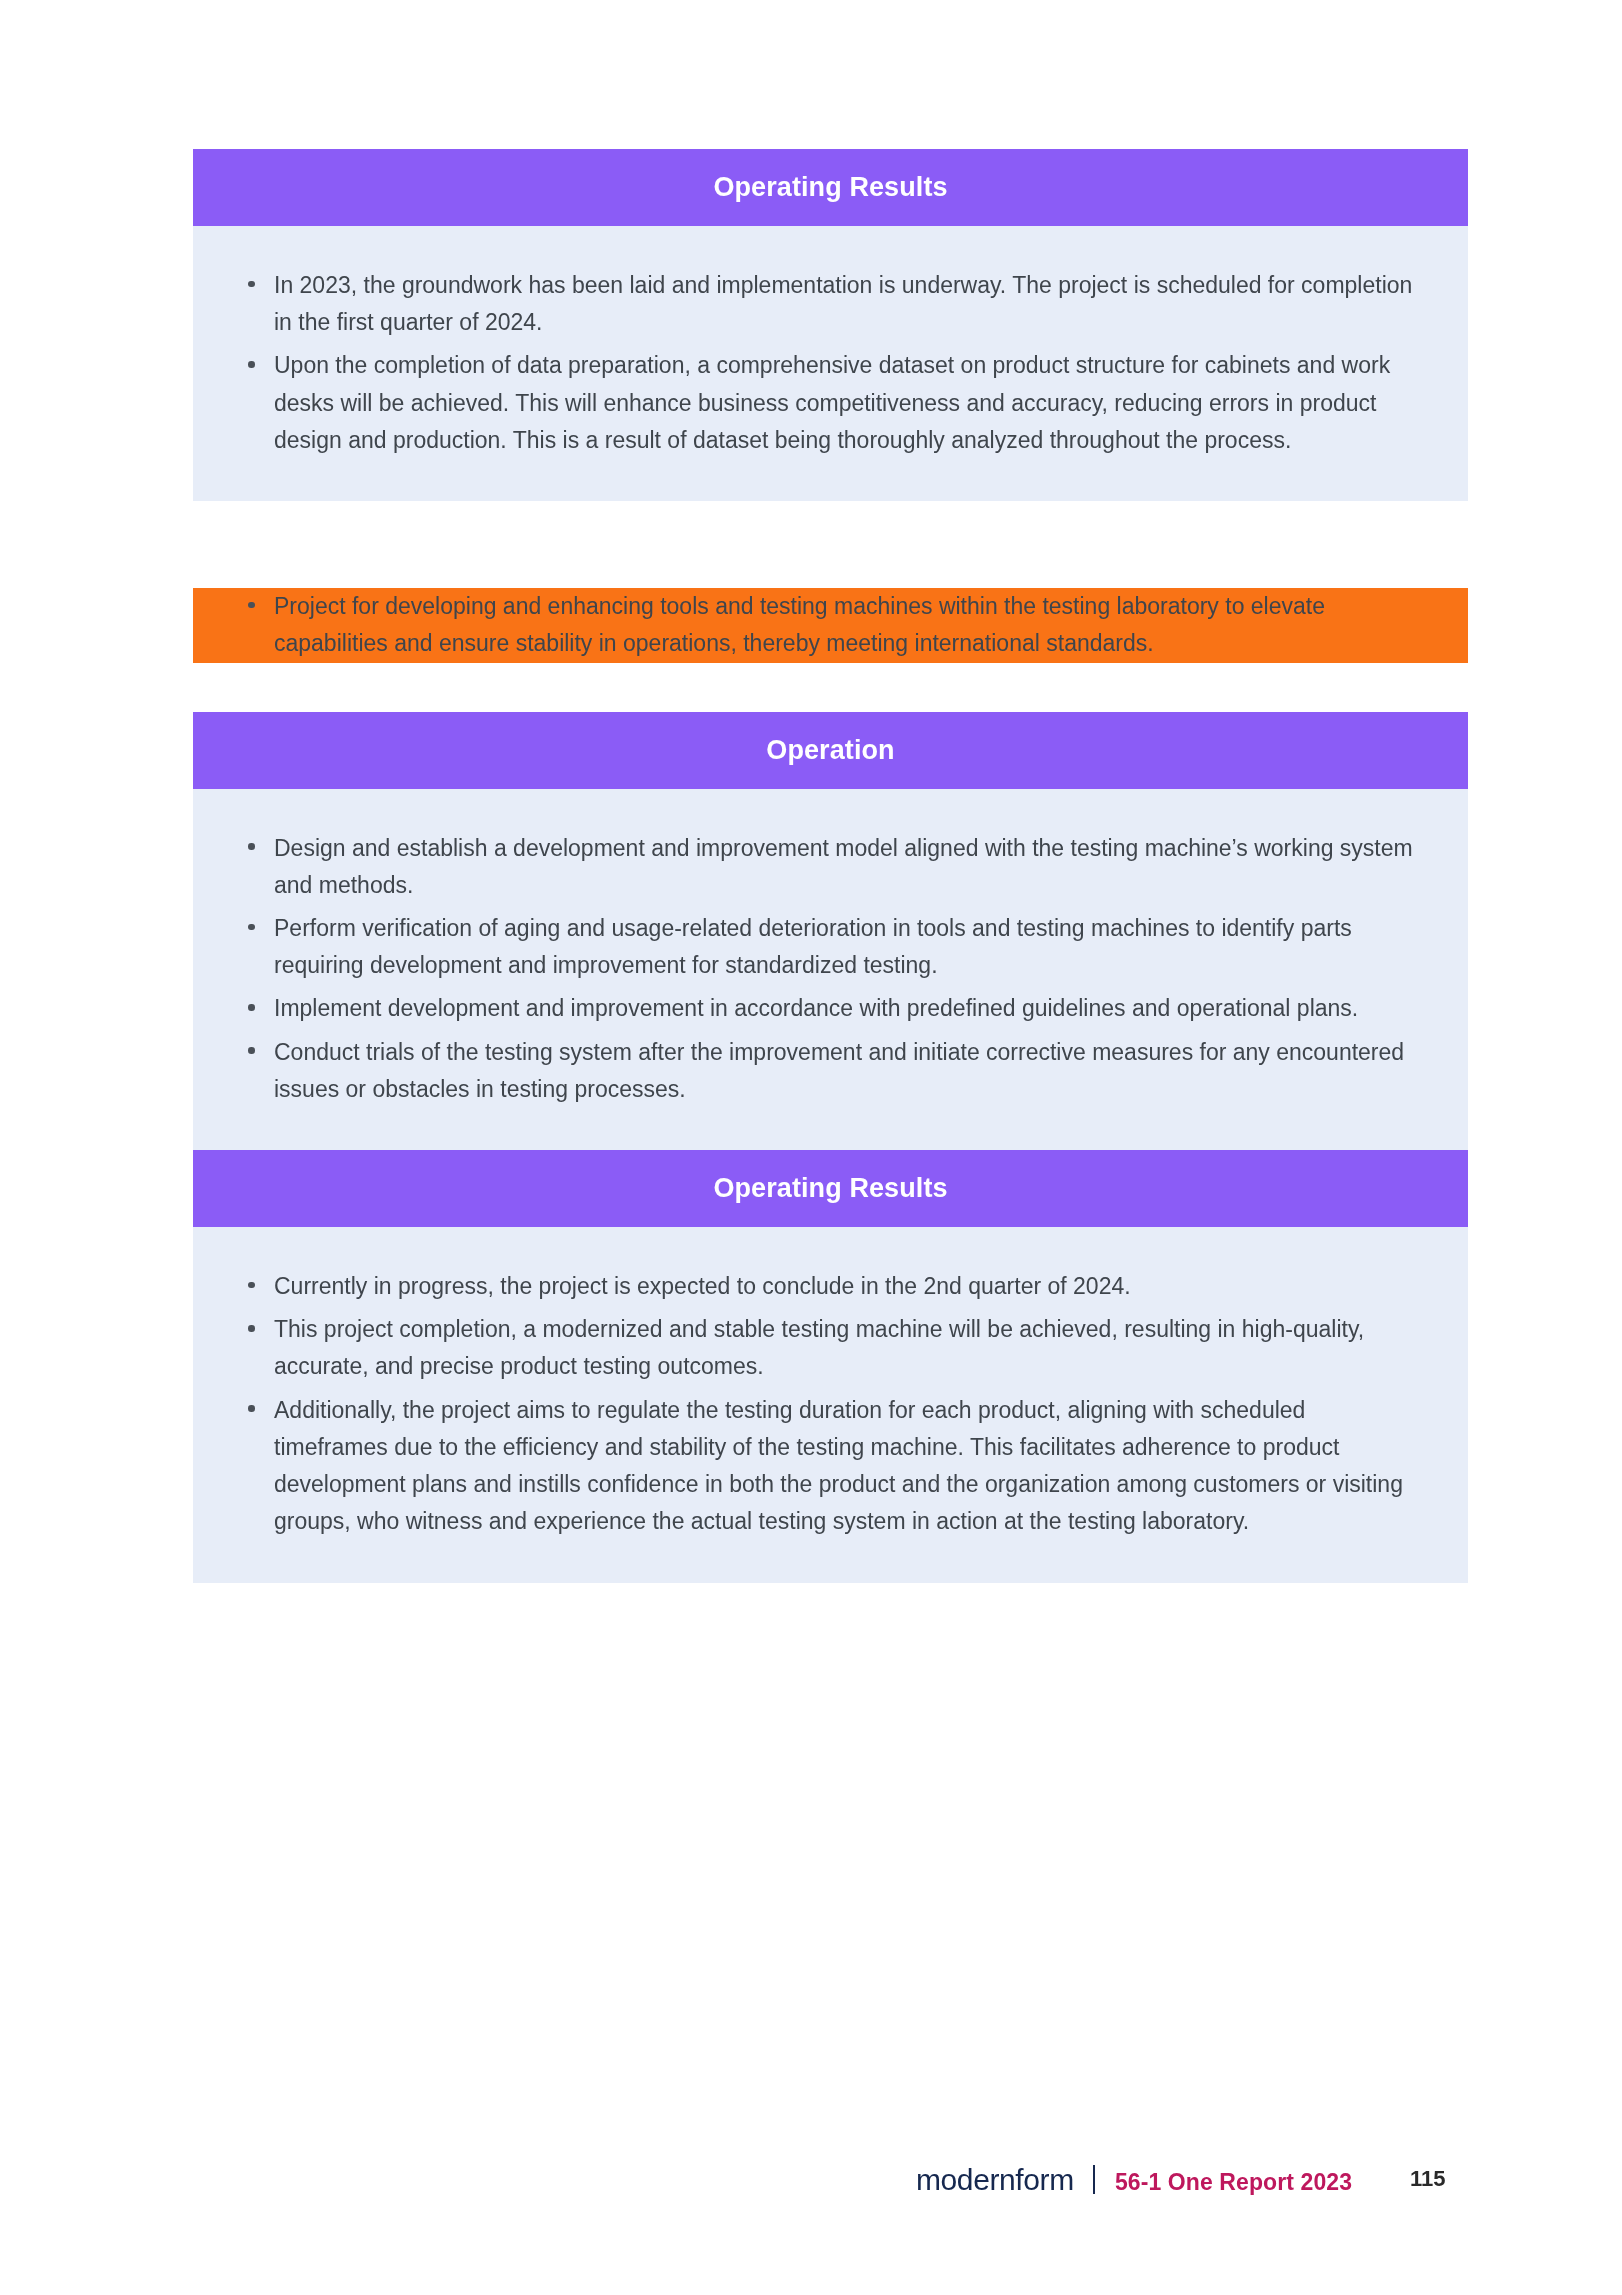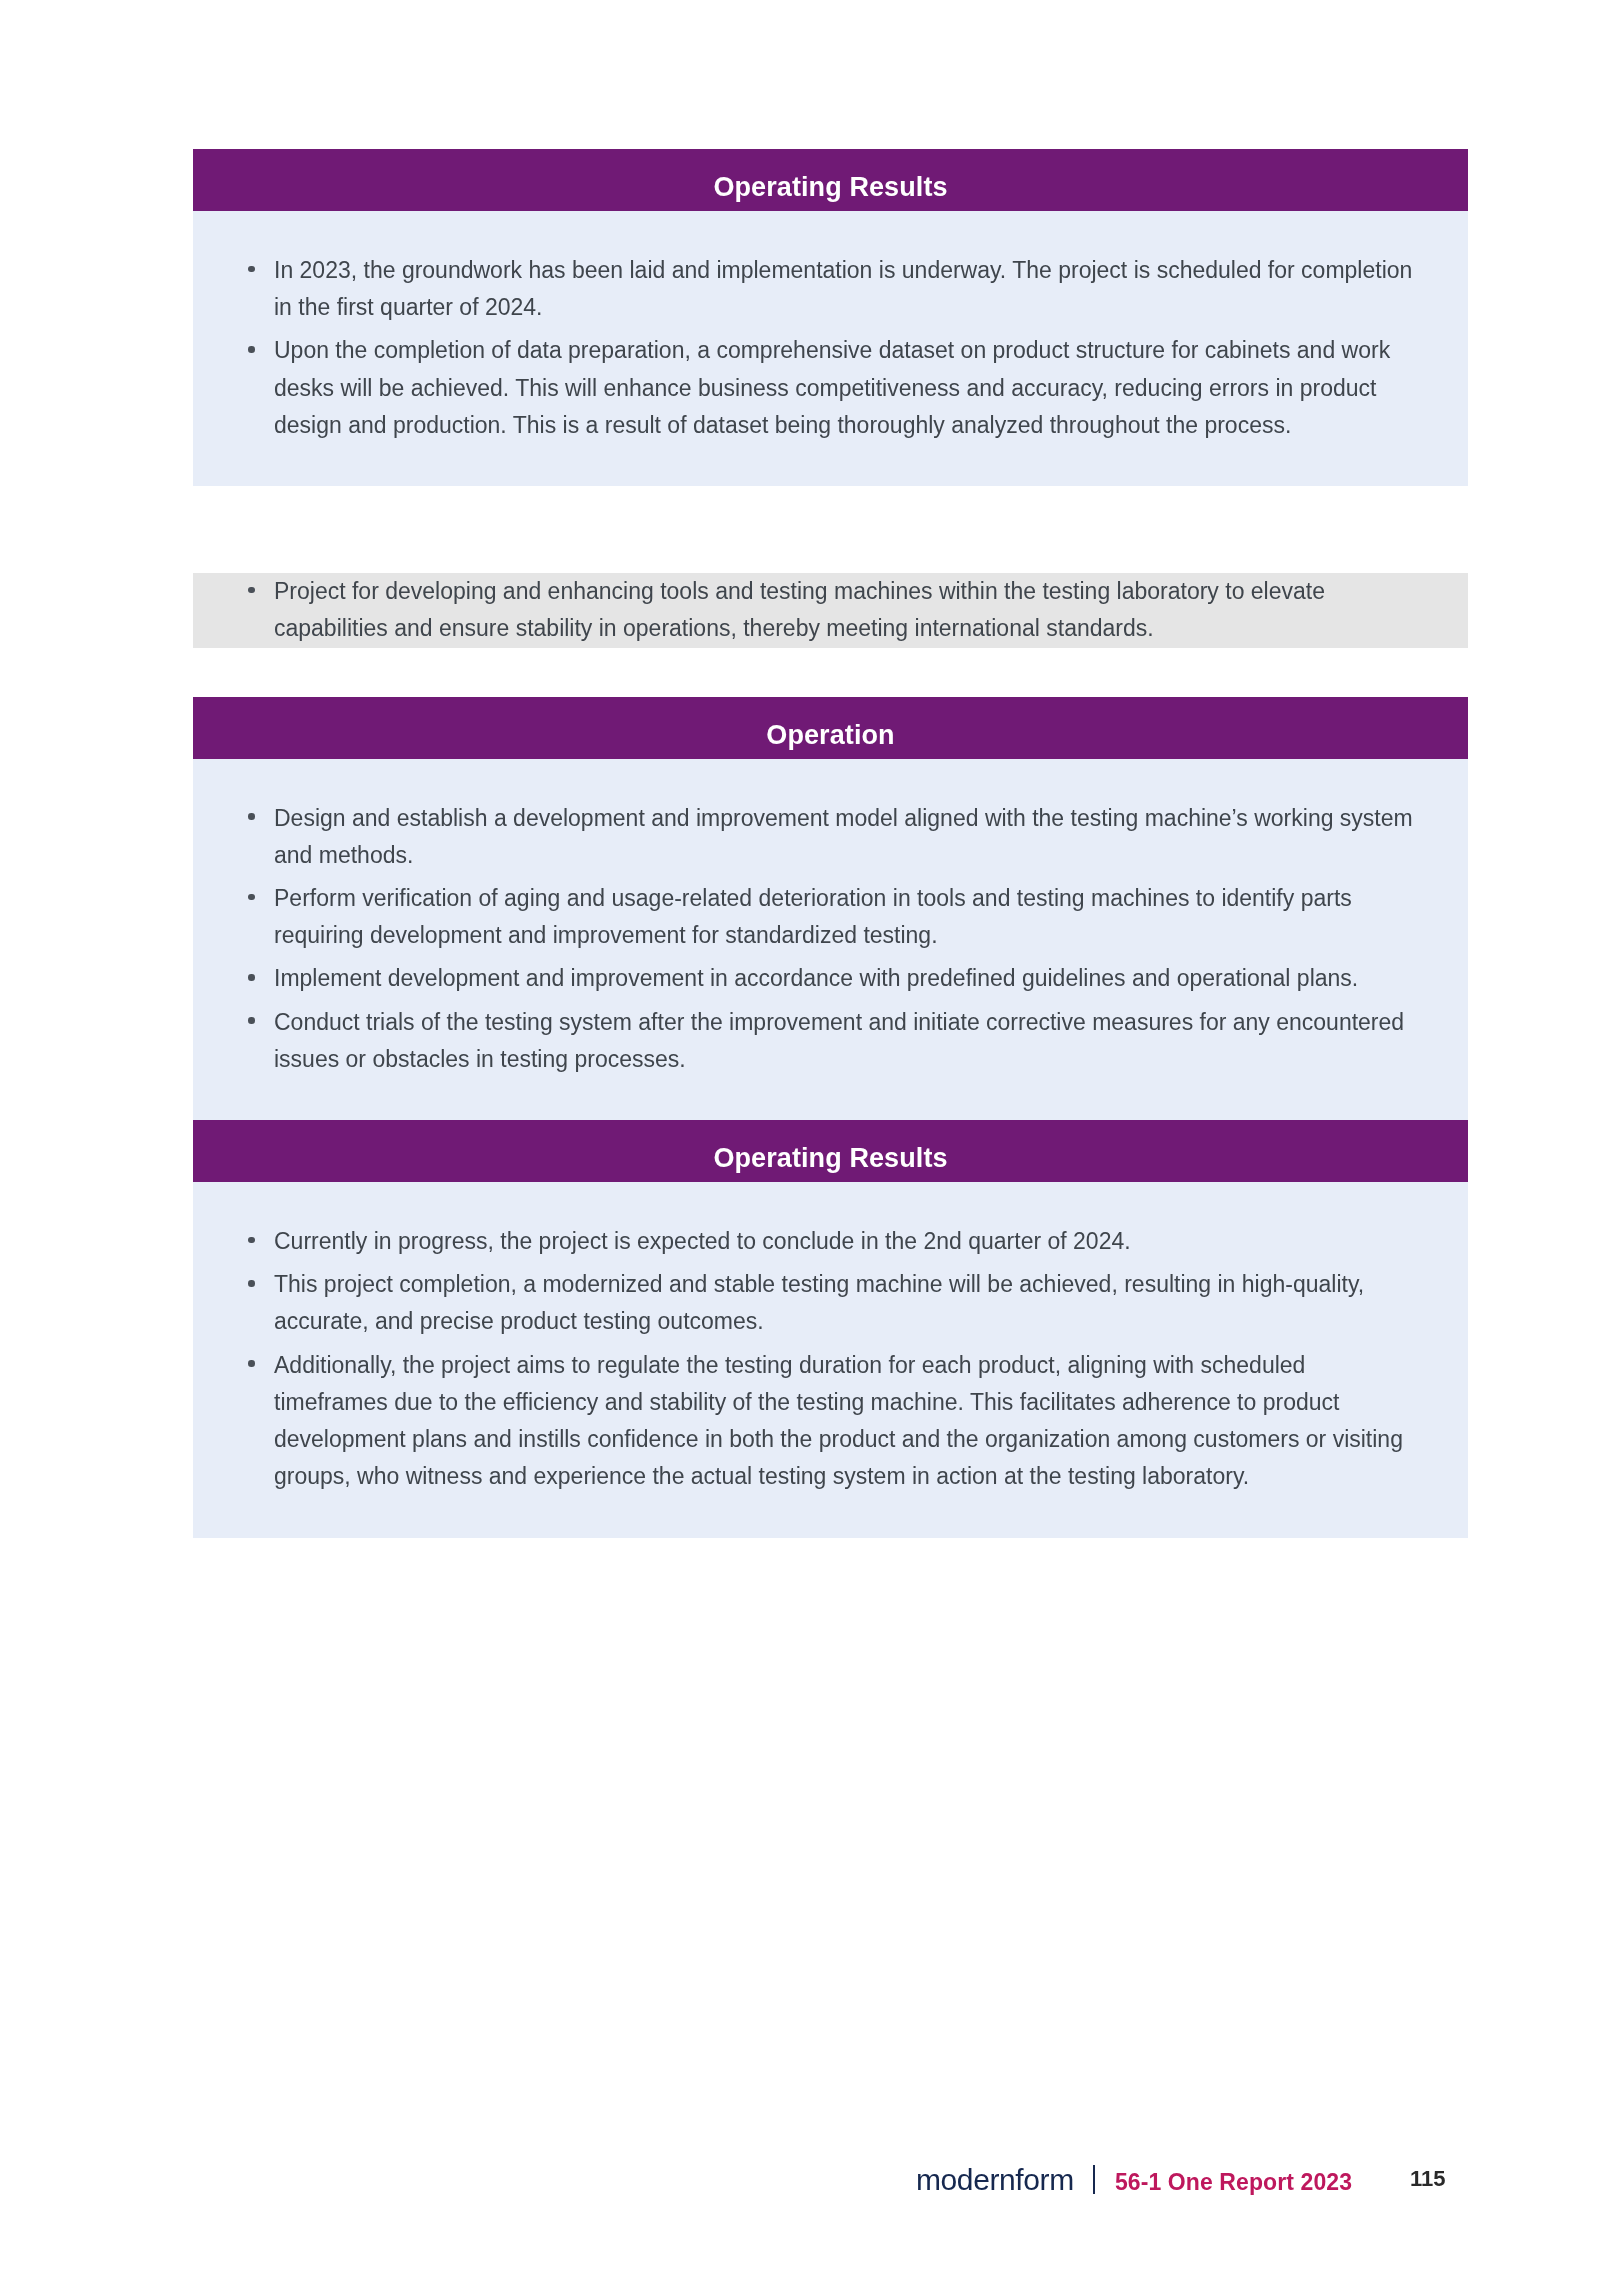--- a/index.html
+++ b/index.html
@@ -24,43 +24,43 @@
   
   .content {
     position: absolute;
     left: 193px;
     top: 149px;
     width: 1275px;
   }
 
   
   .section-header {
-    background: #701a75;
+    background: #8b5cf6;
     color: #ffffff;
     text-align: center;
     font-size: 27px;
     font-weight: bold;
     letter-spacing: 0.1px;
-    height: 62px;
+    height: 77px;
     line-height: 77px;
     width: 100%;
     box-sizing: border-box;
   }
 
   
   .section-body {
     background: #e7edf8;
     width: 100%;
     box-sizing: border-box;
     padding: 25px 30px 26px 30px;
   }
 
   
   .plain-body {
-    background: #e5e5e5;
+    background: #f97316;
     width: 100%;
     box-sizing: border-box;
     padding: 0 30px 0 30px;
   }
 
   
   ul.bullets {
     list-style: none;
     margin: 16px;
     padding: 0;

